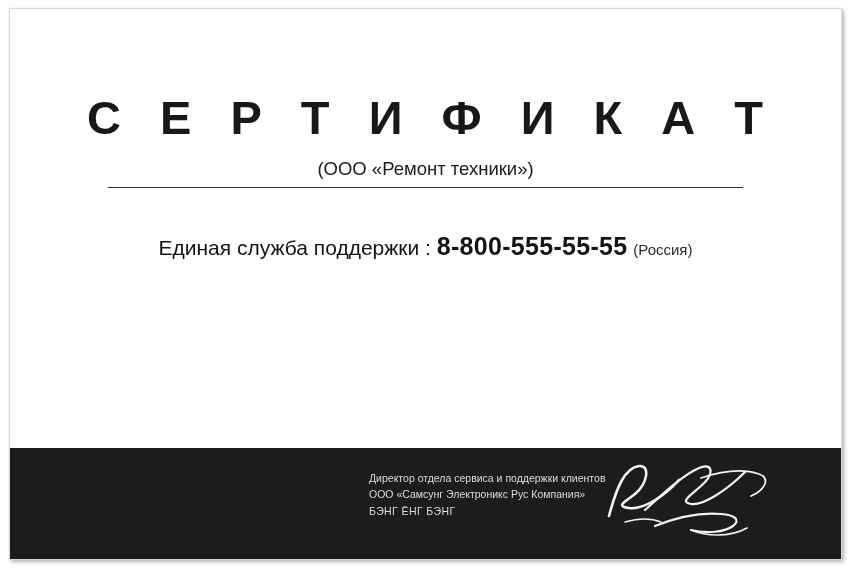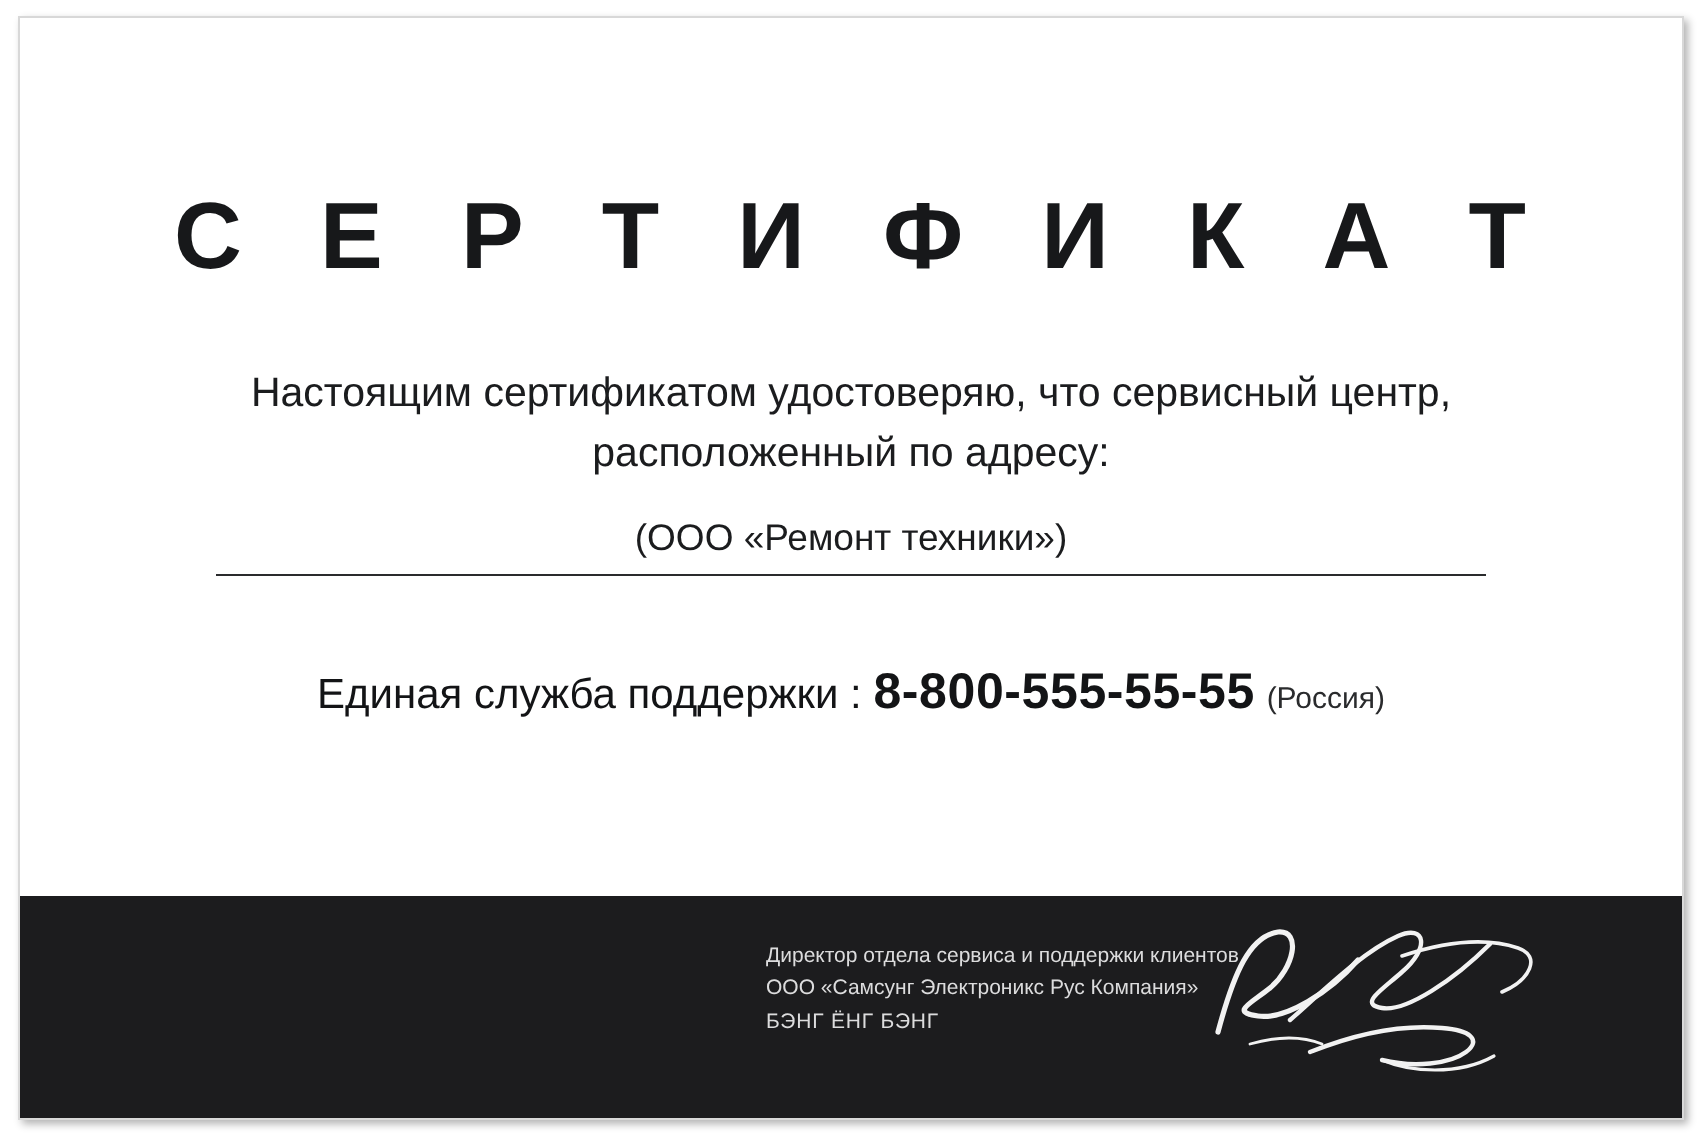--- a/index.html
+++ b/index.html
@@ -112,21 +112,21 @@
   .footer {
     position: relative;
     flex: 0 0 auto;
     height: 111px;
     background: #1c1c1e;
     color: #e9e9ea;
     box-sizing: border-box;
   }
   .footer-inner {
     position: absolute;
-    left: 373px;
+    left: 359px;
     top: 22px;
     font-size: 10.5px;
     line-height: 1.55;
     color: #dcdcdd;
   }
   .footer-inner .l3 {
     letter-spacing: 0.4px;
   }
 
   .signature {
@@ -146,24 +146,20 @@
 </head>
 <body>
 
 <div class="page">
   <div class="certificate">
 
     <div class="body-area">
 
       <div class="title">С Е Р Т И Ф И К А Т</div>
 
-      <div class="intro">
-        <div>Настоящим сертификатом удостоверяю, что сервисный центр,</div>
-        <div>расположенный по адресу:</div>
-      </div>
 
       <div class="fields">
 
         <div class="field-row">(ООО «Ремонт техники»)</div>
 
       </div>
 
       <div class="support">
         <span>Единая служба поддержки : </span><span class="phone">8-800-555-55-55</span> <span class="country">(Россия)</span>
       </div>

